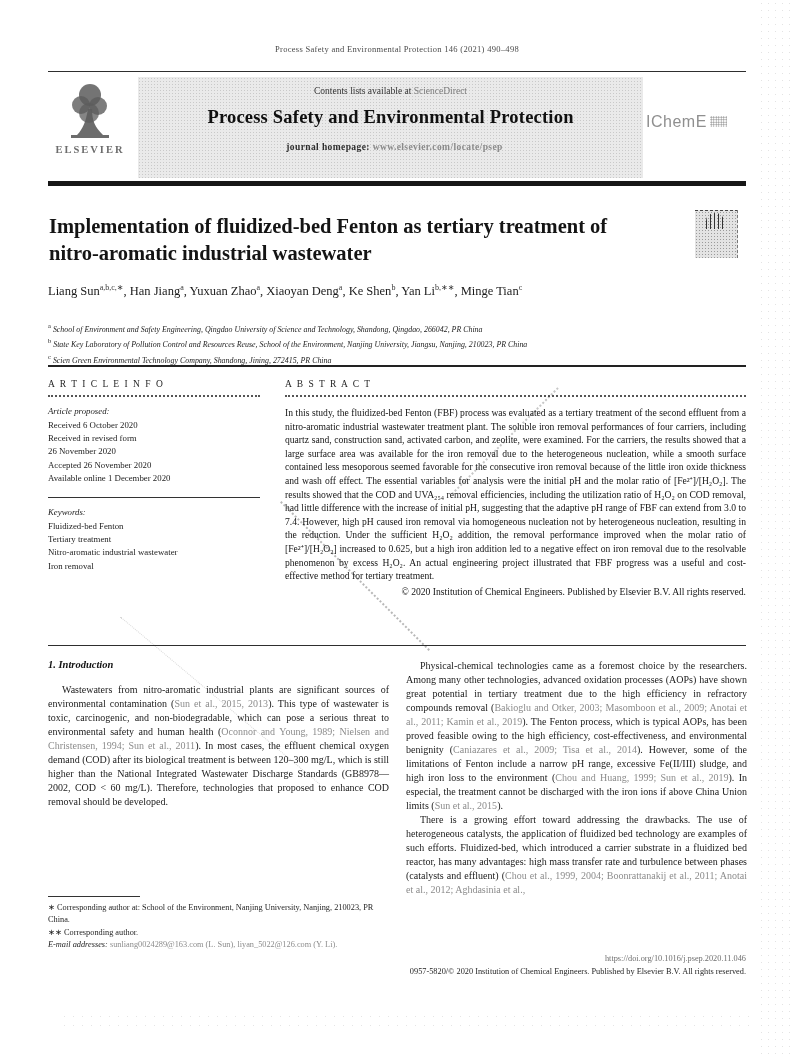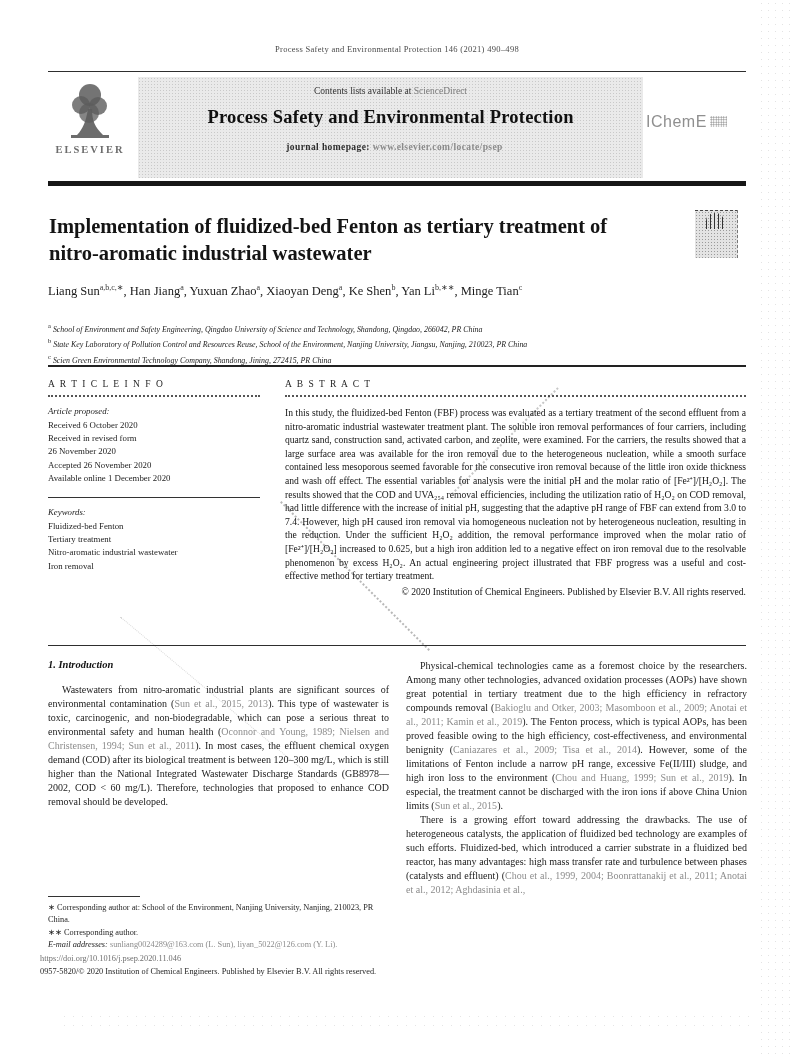--- a/index.html
+++ b/index.html
@@ -72,21 +72,21 @@
   .body-right { position:absolute; left:406px; top:659px; width:341px; }
   .section-heading { font-size:10.5px; font-weight:bold; margin:0 0 13px; color:#141414;font-style:italic; }
   .para { font-size:10px; line-height:1.4; text-align:justify; margin:0; color:#1a1a1a; }
   .para.indent { text-indent:14px; }
   .cite { color:#8c8c8c; }
   
   .footnotes { position:absolute; left:48px; top:877px; width:341px; font-size:8.3px; line-height:1.5; color:#1f1f1f;margin-top:19px; }
   .fn-rule { width:92px; border-top:1px solid #333; margin-bottom:5px; }
   .fn-email-label { font-style:italic; }
   .fn-email { color:#8c8c8c; }
-  .footer { position:absolute; left:40px; top:953px; width:698px; font-size:8.3px; line-height:1.55; }
+  .footer { position:absolute; left:48px; top:953px; width:698px; font-size:8.3px; line-height:1.55;text-align:right; }
   .footer .doi { color:#6e6e6e; }
   .footer .issn { color:#1f1f1f; }
   
   .artifact-right {
     position:absolute; right:0; top:0; width:36px; height:100%;
     background-image:radial-gradient(rgba(0,0,0,.22) .7px, transparent .8px);
     background-size:7px 7px; opacity:.5; pointer-events:none;
   }
   .artifact-bottom {
     position:absolute; left:60px; right:40px; bottom:28px; height:18px;

